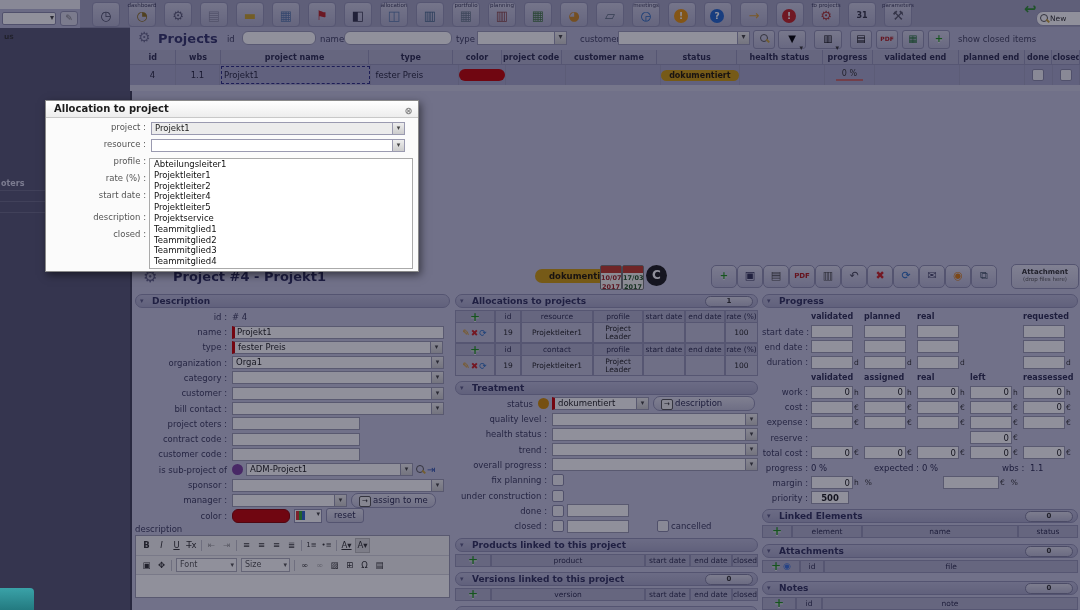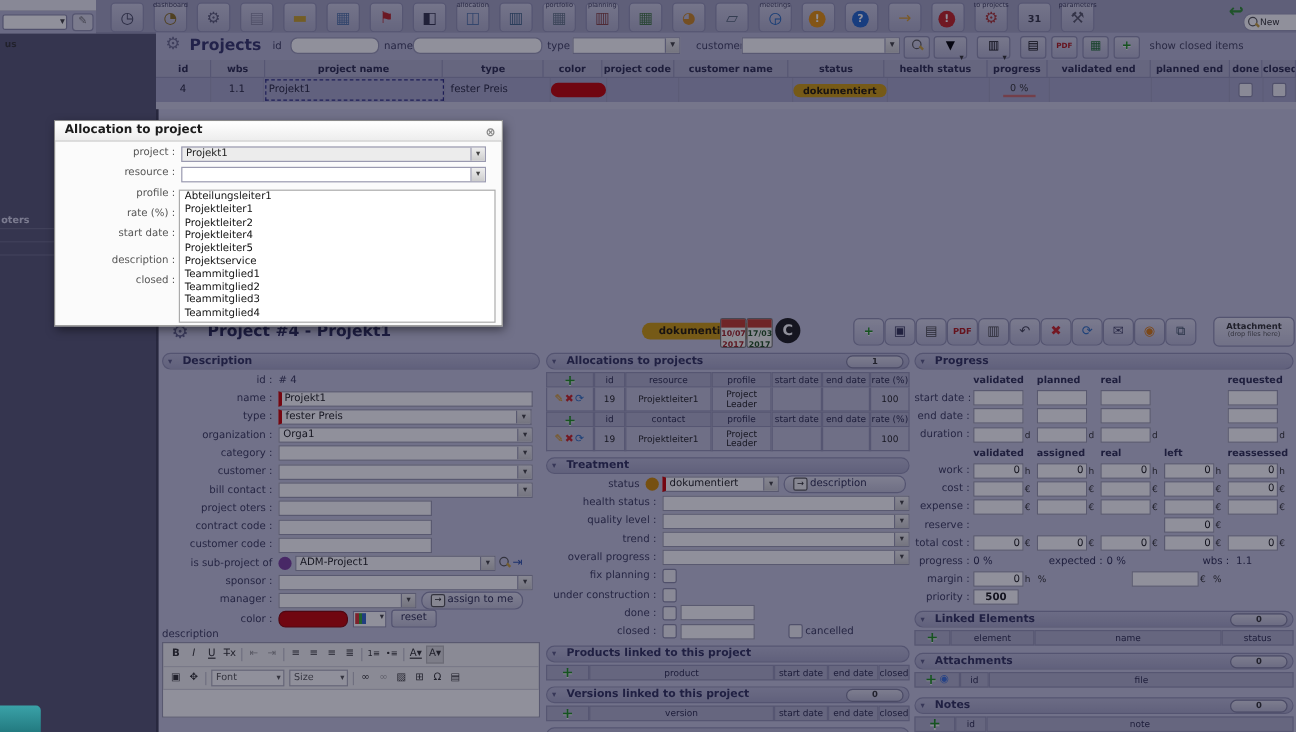--- a/index.html
+++ b/index.html
@@ -499,25 +499,25 @@
     </div>
 
     <div class="sect" style="margin-top:5px"><span>Treatment</span></div>
     <div class="fld">
         <span class="lbl" style="width:78px">status</span>
         <span class="dot" style="background:#d08a00"></span>
         <div class="sel req" style="width:76px"><span>dokumentiert</span></div>
         <span class="sbtn" style="width:86px"><span class="gobox">→</span><span>description</span></span>
       </div>
     <div class="fld">
+        <span class="lbl">quality level :</span>
+        <div class="sel" style="width:193px"></div>
+      </div>
+    <div class="fld">
         <span class="lbl">health status :</span>
-        <div class="sel" style="width:193px"></div>
-      </div>
-    <div class="fld">
-        <span class="lbl">quality level :</span>
         <div class="sel" style="width:193px"></div>
       </div>
     <div class="fld">
         <span class="lbl">trend :</span>
         <div class="sel" style="width:193px"></div>
       </div>
     <div class="fld">
         <span class="lbl">overall progress :</span>
         <div class="sel" style="width:193px"></div>
       </div>

